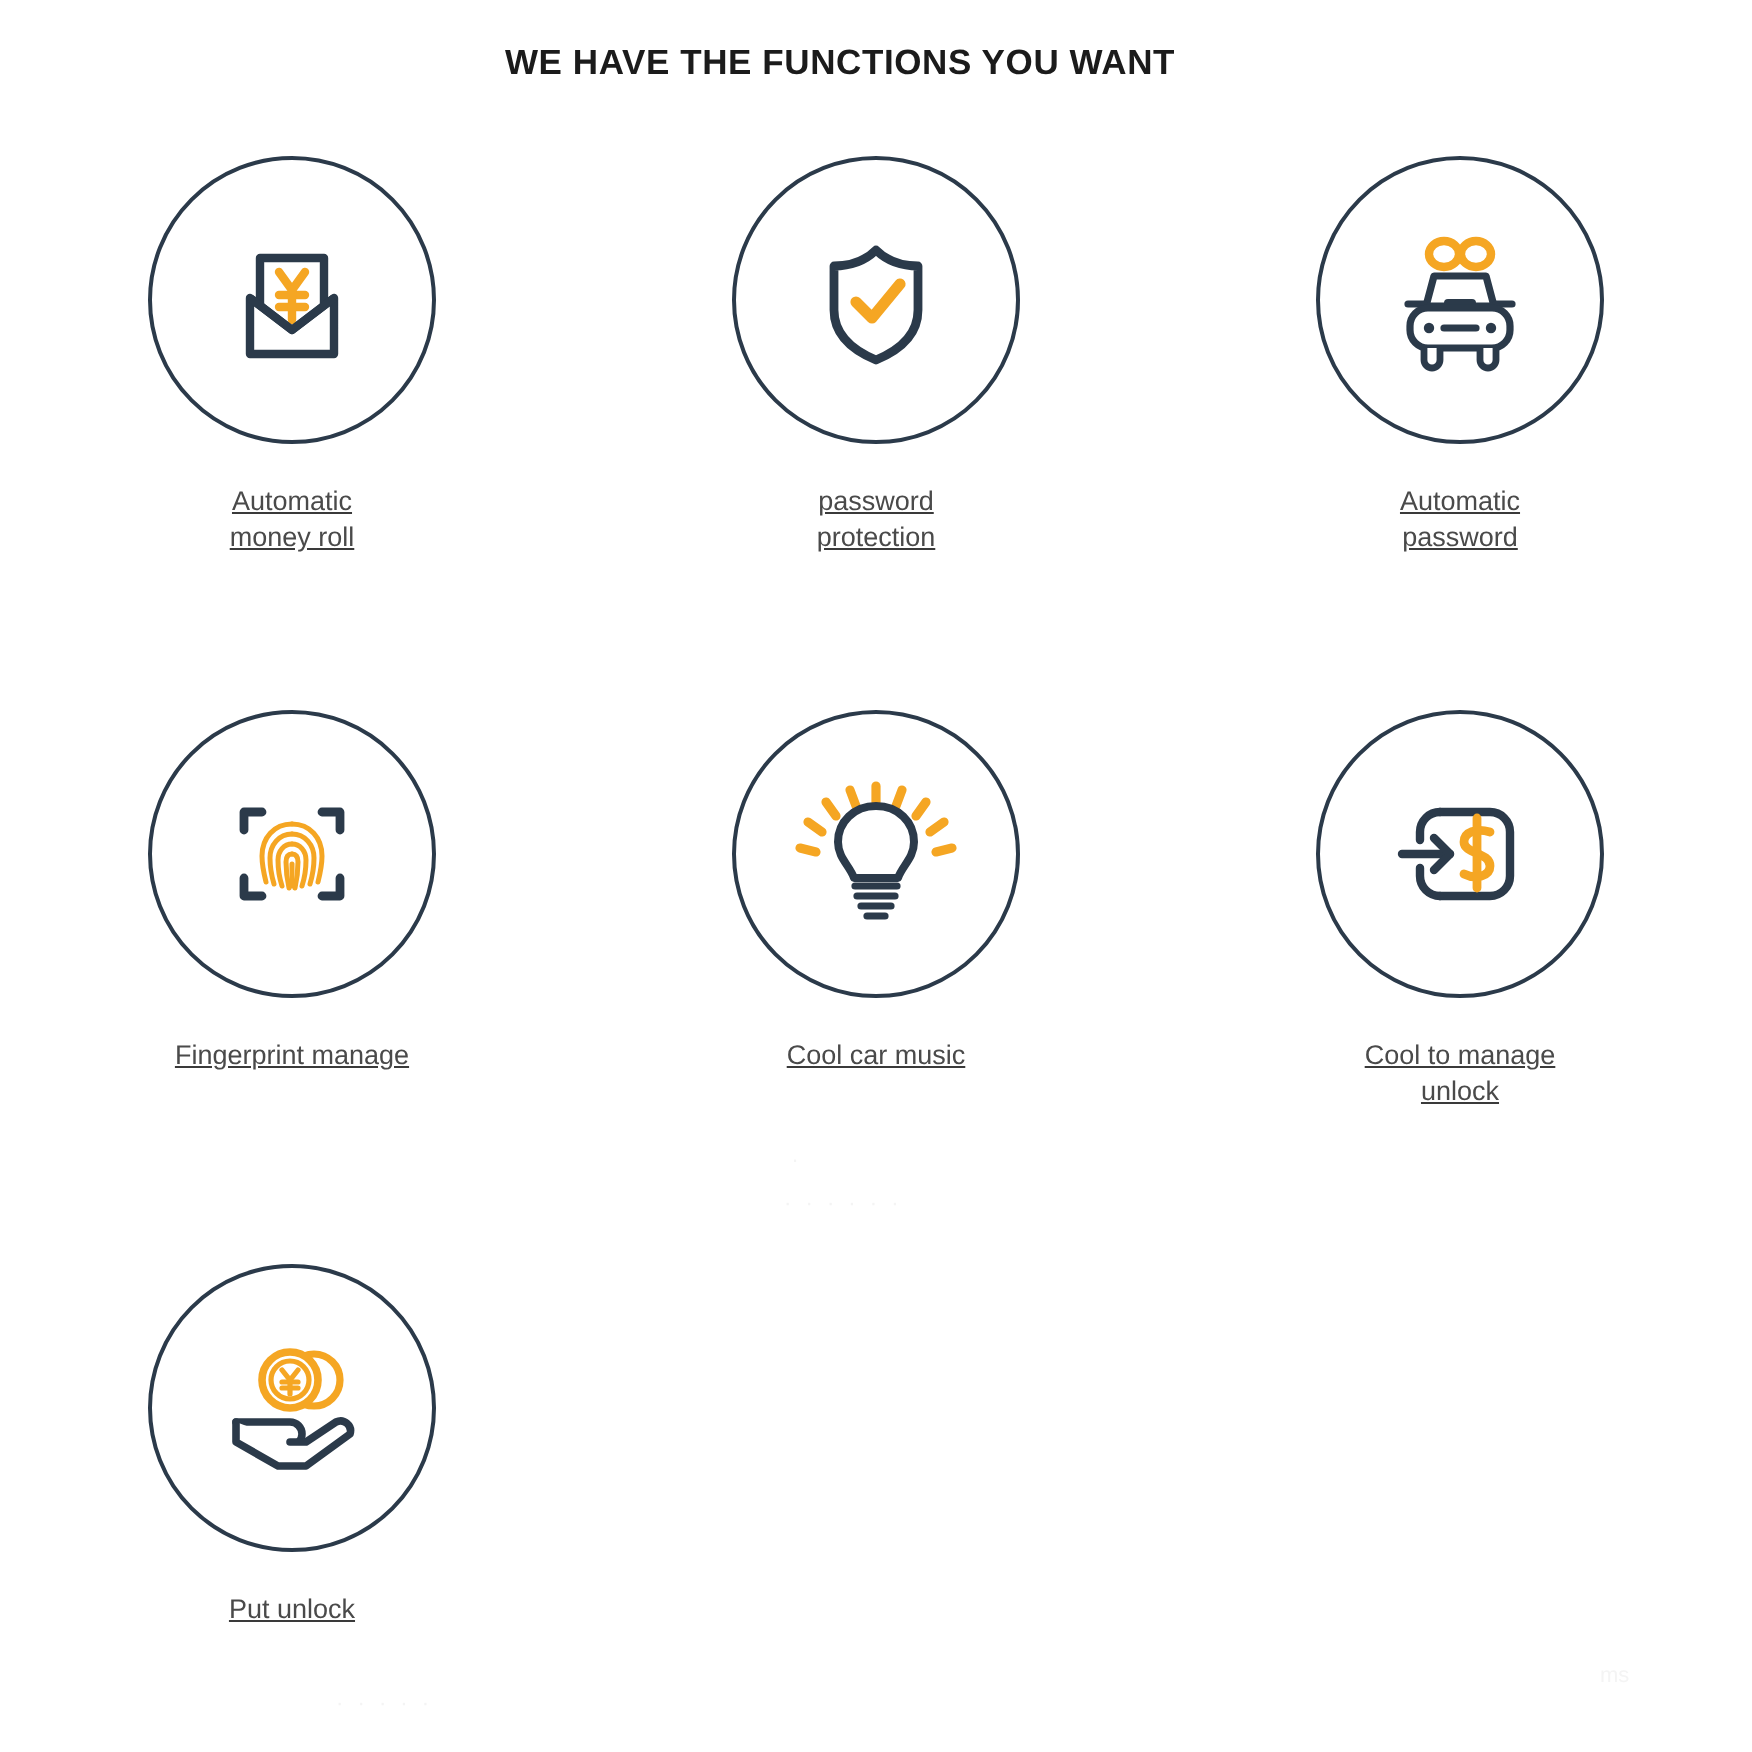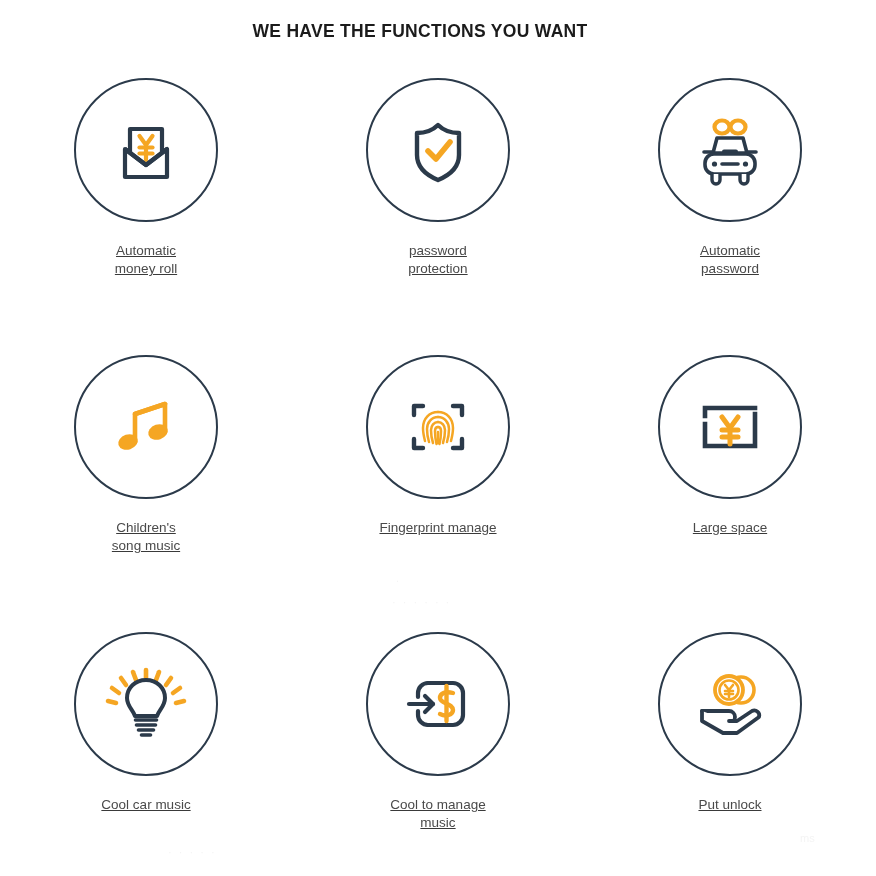--- a/index.html
+++ b/index.html
@@ -170,38 +170,20 @@
             <path d="M55 69 V75 a4 4 0 0 0 8 0 V69" stroke="#2B3A4A" stroke-width="3.4" stroke-linejoin="round" fill="#fff"></path>
           </svg>
         </span>
       </div>
       <div class="feature-label">
         <span>Automatic</span>
         <span class="l2">password</span>
       </div>
     </div>
 
-    <div class="feature">
-      <div class="icon-circle">
-        <span>
-          <svg width="86" height="86" viewBox="0 0 86 86" fill="none">
-            <g stroke="#F5A623" stroke-width="4.6" stroke-linecap="round" stroke-linejoin="round" fill="none">
-              <path d="M32 58 V30 L62 20 V48"></path>
-              <path d="M32 30 L62 20"></path>
-            </g>
-            <ellipse cx="25" cy="58" rx="10" ry="7.5" transform="rotate(-18 25 58)" fill="#F5A623"></ellipse>
-            <ellipse cx="55" cy="48" rx="10" ry="7.5" transform="rotate(-18 55 48)" fill="#F5A623"></ellipse>
-          </svg>
-        </span>
-      </div>
-      <div class="feature-label">
-        <span>Children's</span>
-        <span class="l2">song music</span>
-      </div>
-    </div>
 
     <div class="feature">
       <div class="icon-circle">
         <span>
           <svg width="86" height="86" viewBox="0 0 86 86" fill="none">
 
             <g stroke="#2B3A4A" stroke-width="4.4" stroke-linecap="round" stroke-linejoin="round" fill="none">
               <path d="M19 31 V22 H28"></path>
               <path d="M58 22 H67 V31"></path>
               <path d="M67 55 V64 H58"></path>
@@ -221,42 +203,20 @@
             </g>
           </svg>
         </span>
       </div>
       <div class="feature-label">
         <span>Fingerprint manage</span>
         <span class="l2"></span>
       </div>
     </div>
 
-    <div class="feature">
-      <div class="icon-circle">
-        <span>
-          <svg width="86" height="86" viewBox="0 0 86 86" fill="none">
-            <g stroke="#2B3A4A" stroke-width="4.6" stroke-linecap="square" stroke-linejoin="miter" fill="none">
-              <path d="M18 32 V24 H68"></path>
-              <path d="M68 30 V62 H18 V40"></path>
-            </g>
-            <g stroke="#F5A623" stroke-width="5" stroke-linecap="round" fill="none">
-              <path d="M35 33 L43 44 L51 33"></path>
-              <path d="M35 46 H51"></path>
-              <path d="M35 53 H51"></path>
-              <path d="M43 44 V60"></path>
-            </g>
-          </svg>
-        </span>
-      </div>
-      <div class="feature-label">
-        <span>Large space</span>
-        <span class="l2"></span>
-      </div>
-    </div>
 
     <div class="feature">
       <div class="icon-circle">
         <span>
           <svg width="92" height="92" viewBox="0 0 92 92" fill="none">
 
             <g stroke="#F5A623" stroke-width="4.6" stroke-linecap="round">
               <path d="M46 12 V20"></path>
               <path d="M33 14 L36 22"></path>
               <path d="M59 14 L56 22"></path>
@@ -299,21 +259,21 @@
 
             <g stroke="#F5A623" stroke-width="4.4" stroke-linecap="round" fill="none">
               <path d="M58 32 C51 30 45 32 45 37 C45 43 58 42 58 49 C58 54 51 56 45 53"></path>
               <path d="M51.5 25 V60"></path>
             </g>
           </svg>
         </span>
       </div>
       <div class="feature-label">
         <span>Cool to manage</span>
-        <span class="l2">music</span>
+        <span class="l2">unlock</span>
       </div>
     </div>
 
     <div class="feature">
       <div class="icon-circle">
         <span>
           <svg width="90" height="90" viewBox="0 0 90 90" fill="none">
 
             <circle cx="56" cy="31" r="13" stroke="#F5A623" stroke-width="3.6" fill="#fff"></circle>
 

